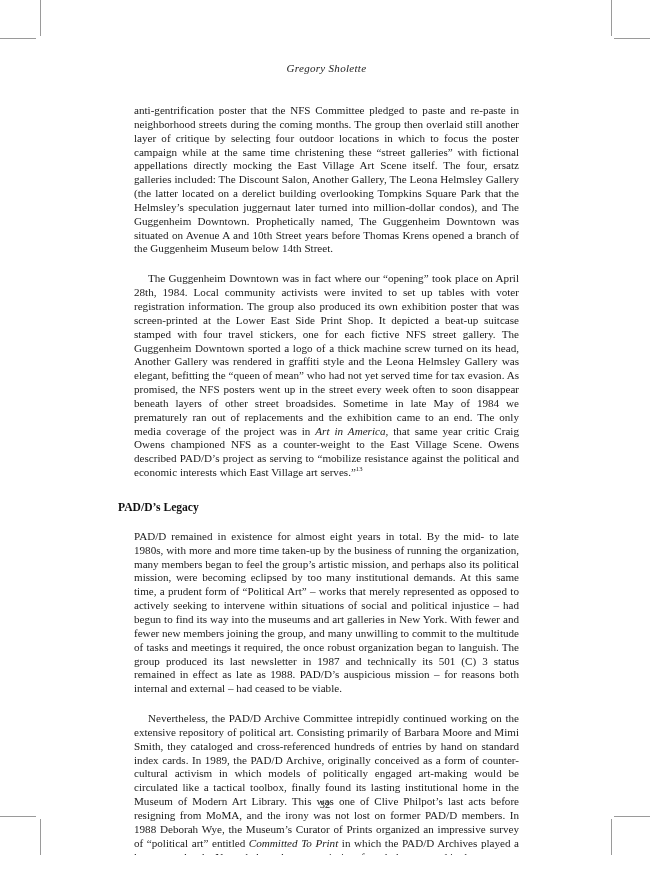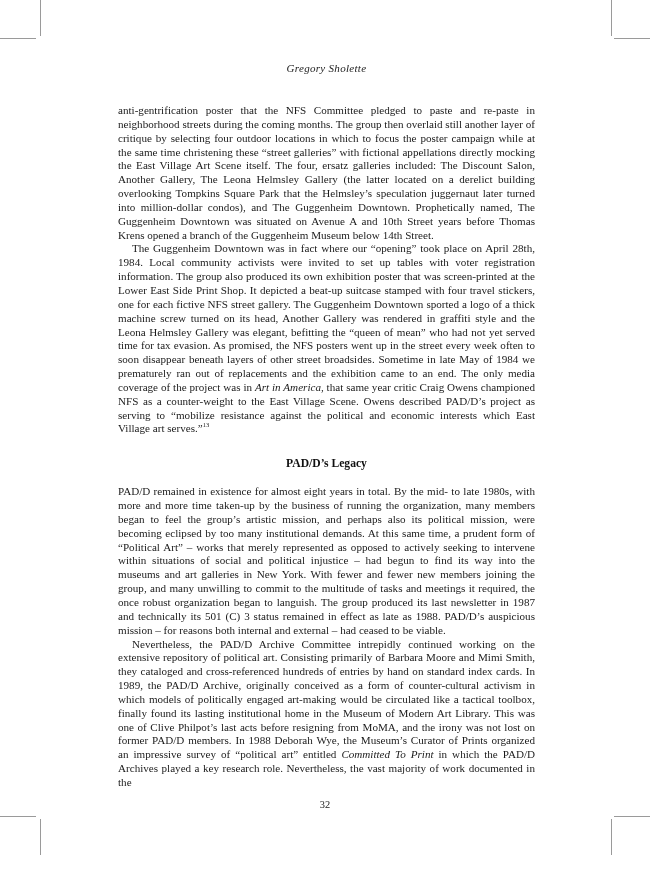--- a/index.html
+++ b/index.html
@@ -45,36 +45,36 @@
   .running-head {
     font-style: italic;
     font-size: 11px;
     text-align: center;
     letter-spacing: 0.3px;
     margin: 0 0 30px 0;
     color: #1a1a1a;
   }
 
   p.body-par {
-    margin: 0;
+    margin: 16px;
     font-size: 11.1px;
     line-height: 13.85px;
     text-align: justify;
     text-justify: inter-word;
     -webkit-hyphens: none;
     hyphens: none;
     color: #1a1a1a;
   }
   p.body-par.indent { text-indent: 14px; }
 
   .section-heading {
     margin: 21px 0 15px 0;
     font-size: 11.6px;
     font-weight: bold;
-    text-align: center;
+    text-align: left;
     color: #101010;
   }
 
   em.title { }
 
   sup.footnote-ref {
     font-size: 6.6px;
     vertical-align: super;
     line-height: 0;
   }

